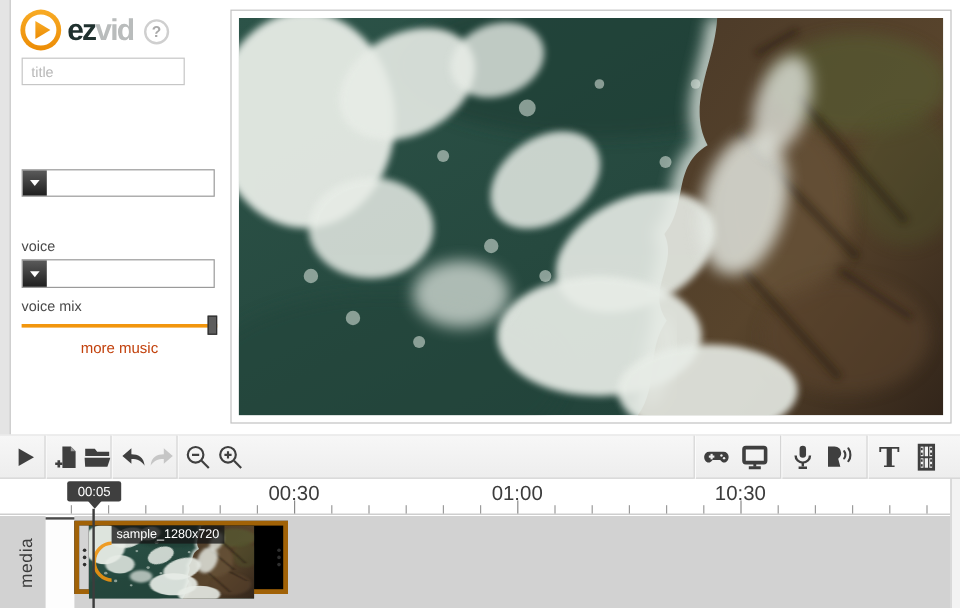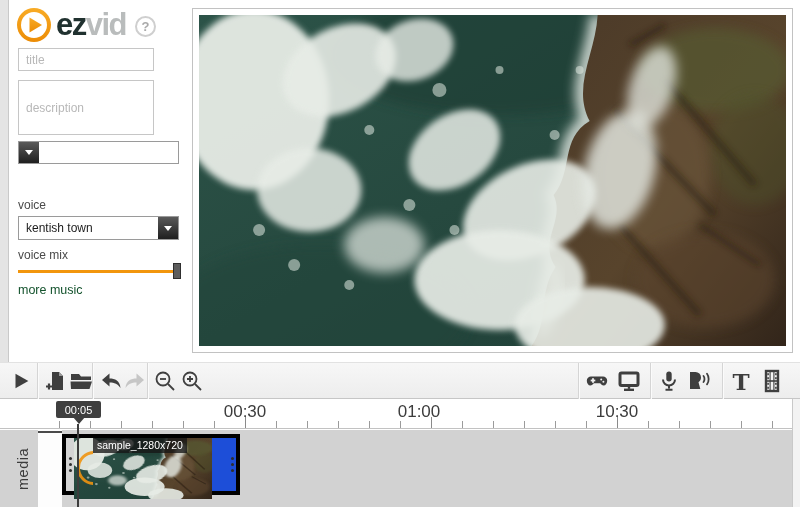--- a/index.html
+++ b/index.html
@@ -13,21 +13,21 @@
   }
   
   .left-strip {
     position:absolute; left:0; top:0; width:9px; height:362px;
     background:#e4e4e4; border-right:1px solid #c9c9c9;
   }
   
   .sidebar { position:absolute; left:10px; top:0; width:182px; height:362px; }
   .logo { position:absolute; left:6px; top:6px; height:38px; display:flex; align-items:center; }
   .logo-mark { width:36px; height:36px; display:block; }
-  .logo-text { font-weight:bold; font-size:31px; letter-spacing:-1.5px; margin-left:4px; line-height:36px;}
+  .logo-text { font-weight:bold; font-size:25px; letter-spacing:-1.5px; margin-left:4px; line-height:36px;}
   .logo-ez { color:#20312f; }
   .logo-vid { color:#b9bcbc; }
   .help-badge {
     width:21px; height:21px; margin-left:9px; margin-top:2px;
     border:2px solid #cfcfcf; border-radius:50%;
     color:#a9a9a9; font-size:13px; font-weight:bold;
     display:flex; align-items:center; justify-content:center;
   }
   .field { position:absolute; left:8px; width:136px; border:1px solid #c6c6c6; background:#fff;
     font-family:"Liberation Sans",sans-serif; font-size:12px; color:#333; outline:none; }
@@ -45,21 +45,21 @@
   }
   .dropdown-arrow { width:0; height:0; border-left:4px solid transparent; border-right:4px solid transparent; border-top:5px solid #fff; }
   #category-dropdown { top:141px; }
   #music-dropdown { top:216px; height:24px; }
   .side-label { position:absolute; left:8px; font-size:12px; color:#4a4a4a; }
   #music-label { top:198px; }
   #voicemix-label { top:248px; }
   .slider { position:absolute; left:8px; top:263px; width:163px; height:16px; }
   .slider-track { position:absolute; left:0; right:0; top:7px; height:3px; background:#f2960d; }
   .slider-handle { position:absolute; right:0; top:0; width:8px; height:16px; background:#5d5d5d; border:1px solid #2f2f2f; }
-  .more-music { position:absolute; left:8px; top:283px; width:163px; font-size:12.5px; color:#14532d; cursor:default; }
+  .more-music { position:absolute; left:8px; top:283px; width:163px; text-align:center; font-size:12.5px; color:#c2410c; cursor:default; }
   .watermark-btn {
     position:absolute; left:30px; top:304px; width:116px; height:26px;
     background:#b5b5b5; border:none; color:#fff; font-weight:bold; font-size:13px;
     font-family:"Liberation Sans",sans-serif; cursor:default;
   }
   
   .preview-panel {
     position:absolute; left:192px; top:8px; width:601px; height:345px;
     background:#fff; border:1px solid #c2c2c2;
   }
@@ -83,21 +83,21 @@
   .tick { position:absolute; bottom:0; width:1px; height:7px; background:#9b9b9b; }
   .tick.major { height:11px; background:#8a8a8a; }
   .tick-label { position:absolute; top:3px; transform:translateX(-50%); font-size:17px; color:#3c3c3c; }
   .timeline-body { position:absolute; left:0; top:430px; width:792px; height:77px; background:#d2d2d2; }
   .prezero { position:absolute; left:38px; top:430px; width:24px; height:77px; background:#fdfdfd; }
   .track-topline { position:absolute; left:38px; top:431px; width:24px; height:2px; background:#4a4a4a; }
   .media-label-box { position:absolute; left:8px; top:435px; width:30px; height:68px; display:flex; align-items:center; justify-content:center; }
   .media-label-box span { transform:rotate(-90deg); font-size:14.5px; color:#3c3c3c; letter-spacing:.5px; white-space:nowrap; }
   .clip {
     position:absolute; left:62px; top:434px; width:178px; height:61px;
-    border:4px solid #000000; background:#1d4ed8;
+    border:4px solid #a16207; background:#000000;
   }
   .clip-handle { position:absolute; top:0; bottom:0; width:8px; display:flex; align-items:center; justify-content:center; }
   .clip-handle.left { left:0; background:#d4d4d4; }
   .clip-handle.right { right:0; }
   .clip-dots { width:3px; height:3px; background:#2e2e2e; border-radius:50%; box-shadow:0 -6px 0 #2e2e2e, 0 6px 0 #2e2e2e; }
   .clip-thumb { position:absolute; left:8px; top:0; width:138px; height:61px; overflow:hidden; }
   .clip-thumb svg { width:100%; height:100%; display:block; }
   .clip-label {
     position:absolute; left:27px; top:0; background:rgba(22,22,22,.78); color:#fff;
     font-size:10.5px; padding:1px 4px 2px 4px; white-space:nowrap;
@@ -135,32 +135,30 @@
       </defs>
       <circle cx="18" cy="18" r="17" fill="url(#og)"></circle>
       <circle cx="18" cy="18" r="13" fill="#ffffff"></circle>
       <path d="M13.5 10.5 L26 18 L13.5 25.5 Z" fill="url(#og)"></path>
     </svg>
     <span class="logo-text"><span class="logo-ez">ez</span><span class="logo-vid">vid</span></span>
     <span class="help-badge">?</span>
   </div>
 
   <input id="title-input" class="field" type="text" placeholder="title" style="">
-  <textarea id="description-input" class="field" placeholder="description" style=""></textarea>
 
   <div id="category-dropdown" class="dropdown">
     <span class="dropdown-button">
         <span class="dropdown-arrow"></span>
       </span>
   </div>
 
   <div id="music-label" class="side-label">voice</div>
 
   <div id="music-dropdown" class="dropdown">
-    <span class="dropdown-value">kentish town</span>
     <span class="dropdown-button">
         <span class="dropdown-arrow"></span>
       </span>
   </div>
 
   <div id="voicemix-label" class="side-label">voice mix</div>
 
   <div class="slider">
     <div class="slider-track"></div>
     <div class="slider-handle"></div>
@@ -355,21 +353,21 @@
     <div class="tick" style="left: 524px;"></div>
     <div class="tick" style="left: 555px;"></div>
     <div class="tick" style="left: 586px;"></div>
     <div class="tick major" style="left: 617px;"></div>
     <div class="tick" style="left: 648px;"></div>
     <div class="tick" style="left: 679px;"></div>
     <div class="tick" style="left: 710px;"></div>
     <div class="tick" style="left: 741px;"></div>
     <div class="tick" style="left: 772px;"></div>
     <span class="tick-label" style="left: 245px;">00:30</span>
-    <span class="tick-label" style="left: 419px;">01:00</span>
+    <span class="tick-label" style="left: 431px;">01:00</span>
     <span class="tick-label" style="left: 617px;">10:30</span>
   </div>
 
 <div class="timeline-body"></div>
 <div class="prezero"></div>
 <div class="track-topline"></div>
 
 <div class="media-label-box">
   <span>media</span>
 </div>

